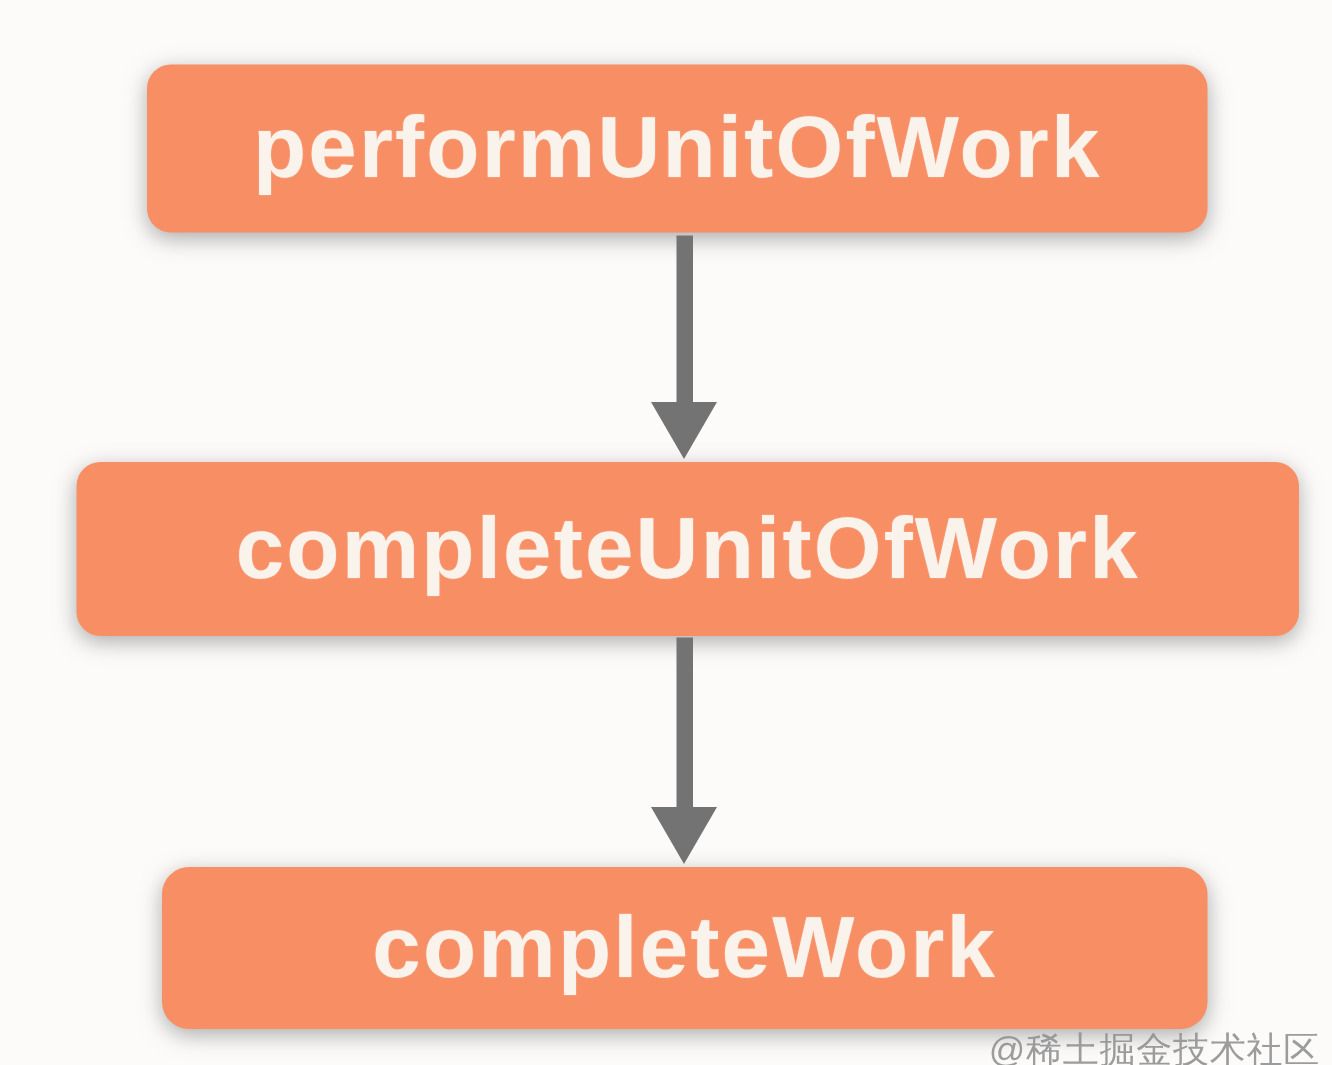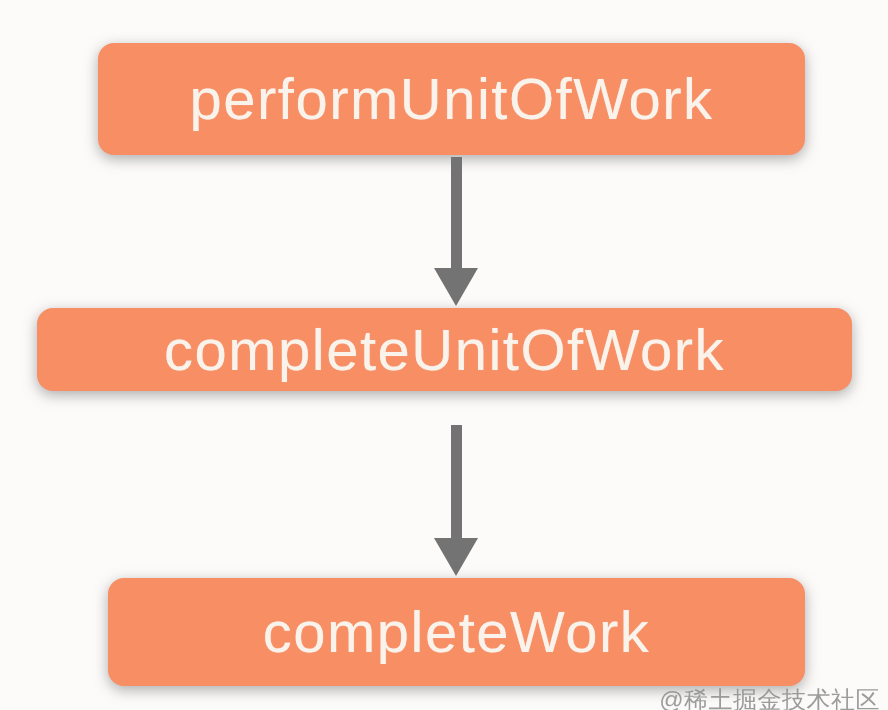--- a/index.html
+++ b/index.html
@@ -19,31 +19,31 @@
     position: absolute;
     background: #f78e64;
     border-radius: 16px;
     box-shadow: 0 4px 14px rgba(110,110,110,0.55);
     display: flex;
     align-items: center;
     justify-content: center;
   }
   .node-label {
     color: #faf3ec;
-    font-weight: 400;
+    font-weight: 700;
     font-size: 58px;
     letter-spacing: 1.5px;
     white-space: nowrap;
     line-height: 1;
     
     text-shadow: 0 0 1px rgba(250,243,236,0.6);
   }
   .node1 { left: 98px;  top: 43px;  width: 707px; height: 112px; }
-  .node2 { left: 37px;  top: 308px; width: 815px; height: 83px; }
-  .node3 { left: 108px; top: 578px; width: 697px; height: 108px; }
+  .node2 { left: 51px;  top: 308px; width: 815px; height: 116px; }
+  .node3 { left: 108px; top: 578px; width: 697px; height: 108px; border-radius: 18px; }
 
   .arrow {
     position: absolute;
     width: 44px;
     display: flex;
     flex-direction: column;
     align-items: center;
   }
   .arrow1 { left: 434px; top: 157px; height: 149px; }
   .arrow2 { left: 434px; top: 425px; height: 151px; }

